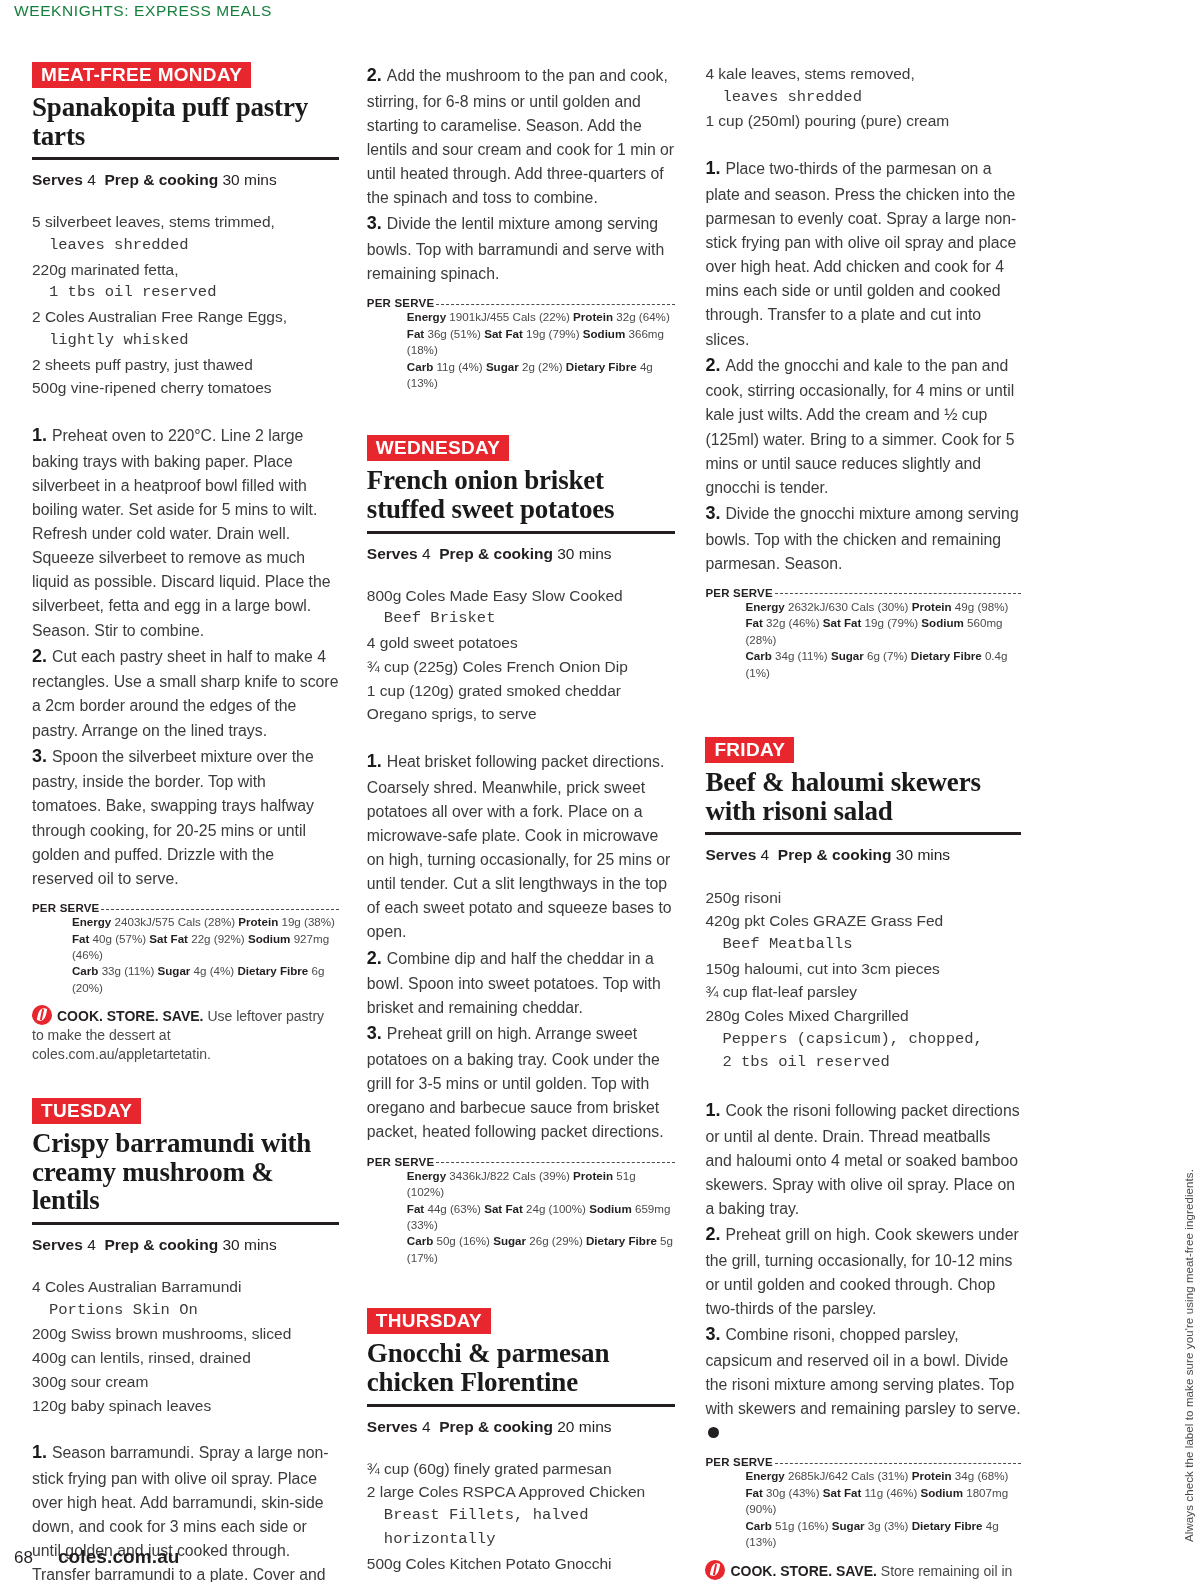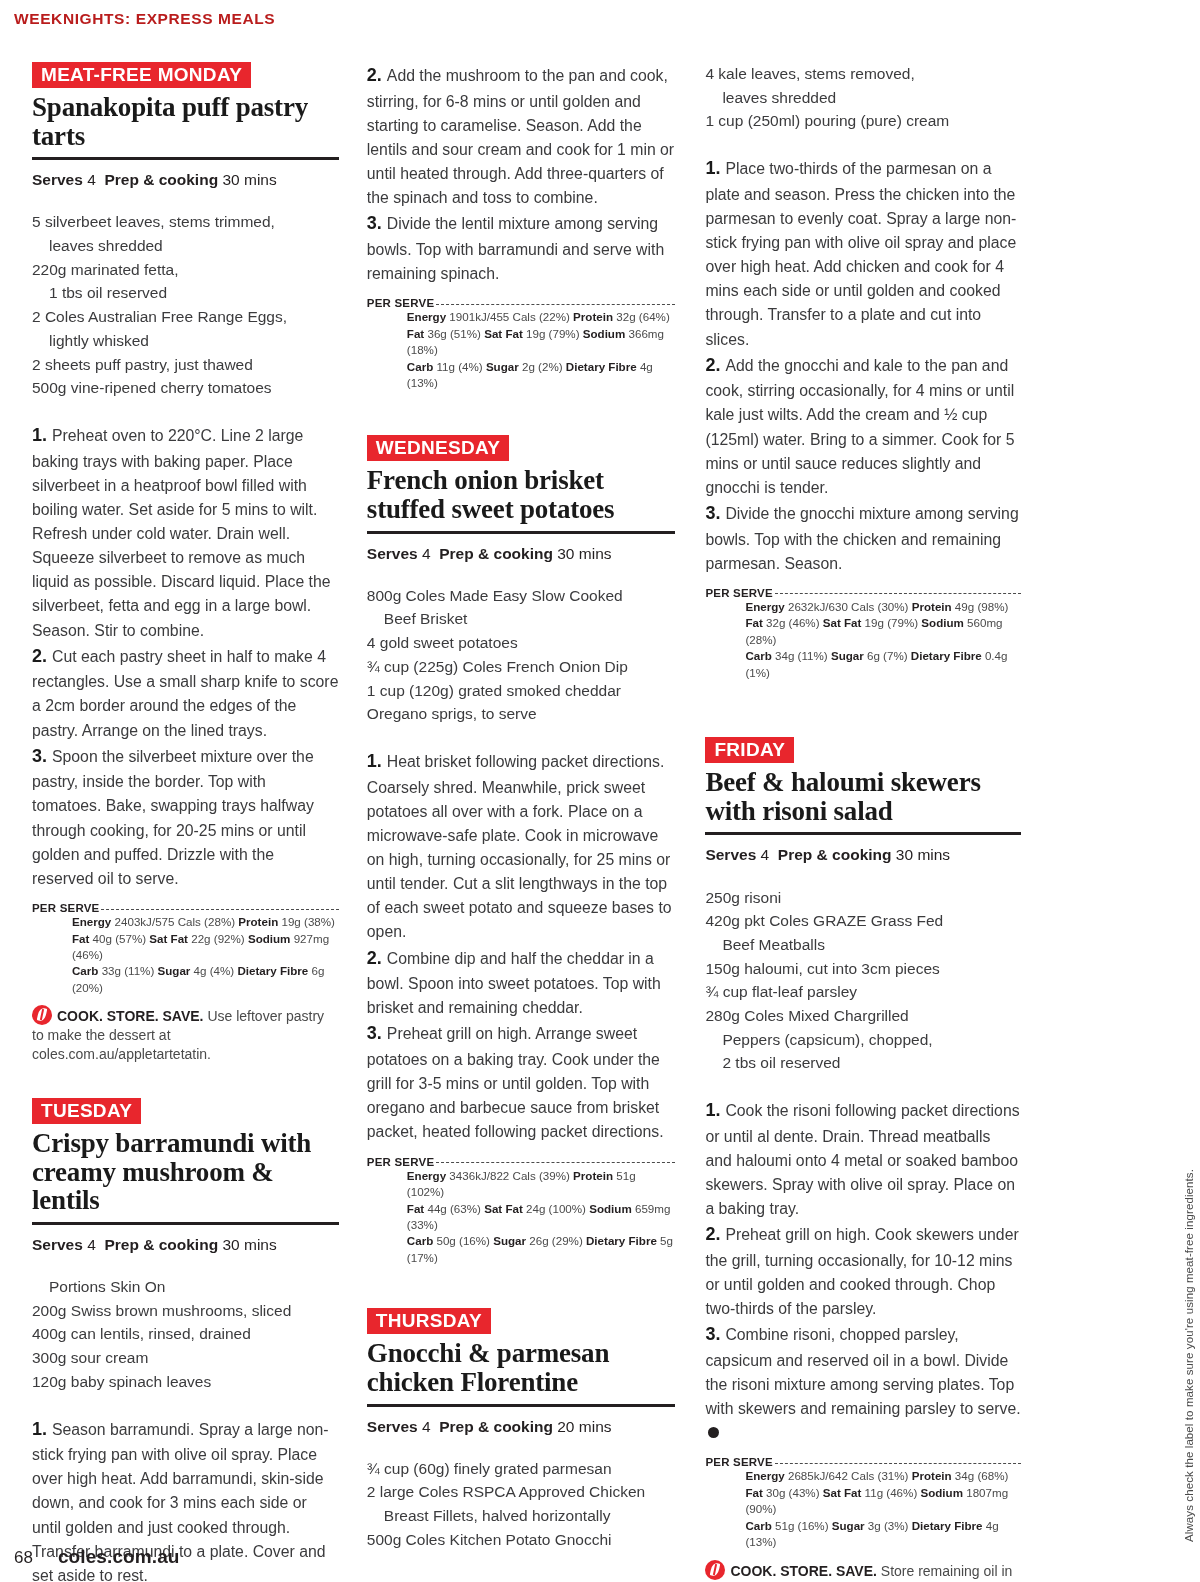--- a/index.html
+++ b/index.html
@@ -16,25 +16,25 @@
   .page {
     position: absolute;
     inset: 0;
     padding: 0;
   }
 
   
   .runhead {
     position: absolute;
     left: 14px;
-    top: 10px;
+    top: 2px;
     font-size: 15.5px;
-    font-weight: bold;
+    font-weight: normal;
     letter-spacing: 0.6px;
-    color: #b91c1c;
+    color: #15803d;
   }
 
   
   .columns {
     position: absolute;
     left: 0;
     top: 62px;
     width: 1035px;
     display: flex;
     gap: 0;
@@ -81,21 +81,21 @@
   }
   .serves b { font-weight: bold; }
 
   .ingredients {
     font-size: 15.5px;
     line-height: 1.53;
     color: #3b3b3d;
     margin-bottom: 22px;
   }
   .ingredients div { white-space: pre-wrap; }
-  .ing-cont { padding-left: 17px; }
+  .ing-cont { padding-left: 17px; font-family: Liberation Mono, monospace; }
 
   .method {
     font-size: 15.8px;
     line-height: 1.53;
     color: #3b3b3d;
     text-align: left;
   }
   .method p { margin: 0; }
   .stepnum {
     font-weight: bold;
@@ -258,20 +258,21 @@
         <span class="daytag">TUESDAY</span>
         <div class="recipe-title">Crispy barramundi with creamy mushroom &amp; lentils</div>
         <hr class="rule">
         <div class="serves">
           <b>Serves</b>
           <span>4</span>&nbsp;
           <b>Prep &amp; cooking</b>
           <span>30 mins</span>
         </div>
         <div class="ingredients">
+            <div>4 Coles Australian Barramundi</div>
             <div class="ing-cont">Portions Skin On</div>
             <div>200g Swiss brown mushrooms, sliced</div>
             <div>400g can lentils, rinsed, drained</div>
             <div>300g sour cream</div>
             <div>120g baby spinach leaves</div>
           </div>
         <div class="method">
             <p><span class="stepnum">1. </span><span>Season barramundi. Spray a large non-stick frying pan with olive oil spray. Place over high heat. Add barramundi, skin-side down, and cook for 3 mins each side or until golden and just cooked through. Transfer barramundi to a plate. Cover and set aside to rest.</span></p>
           </div>
       </div>

